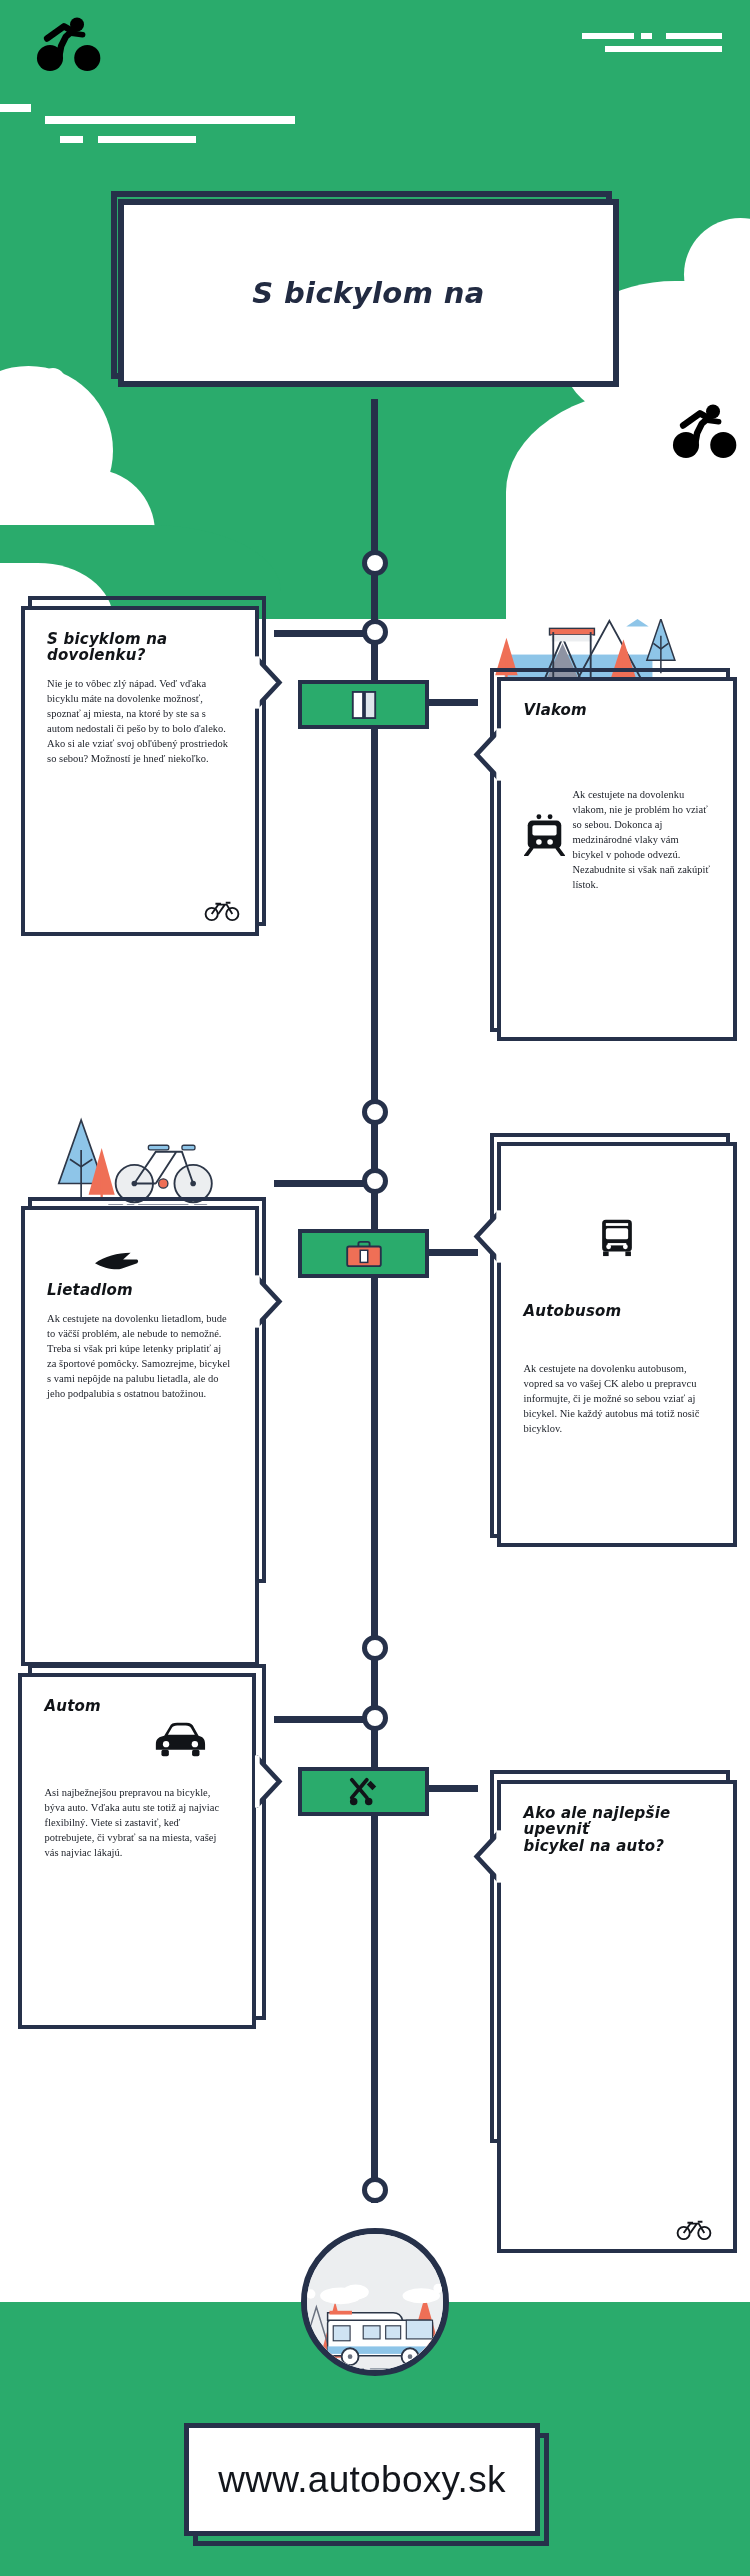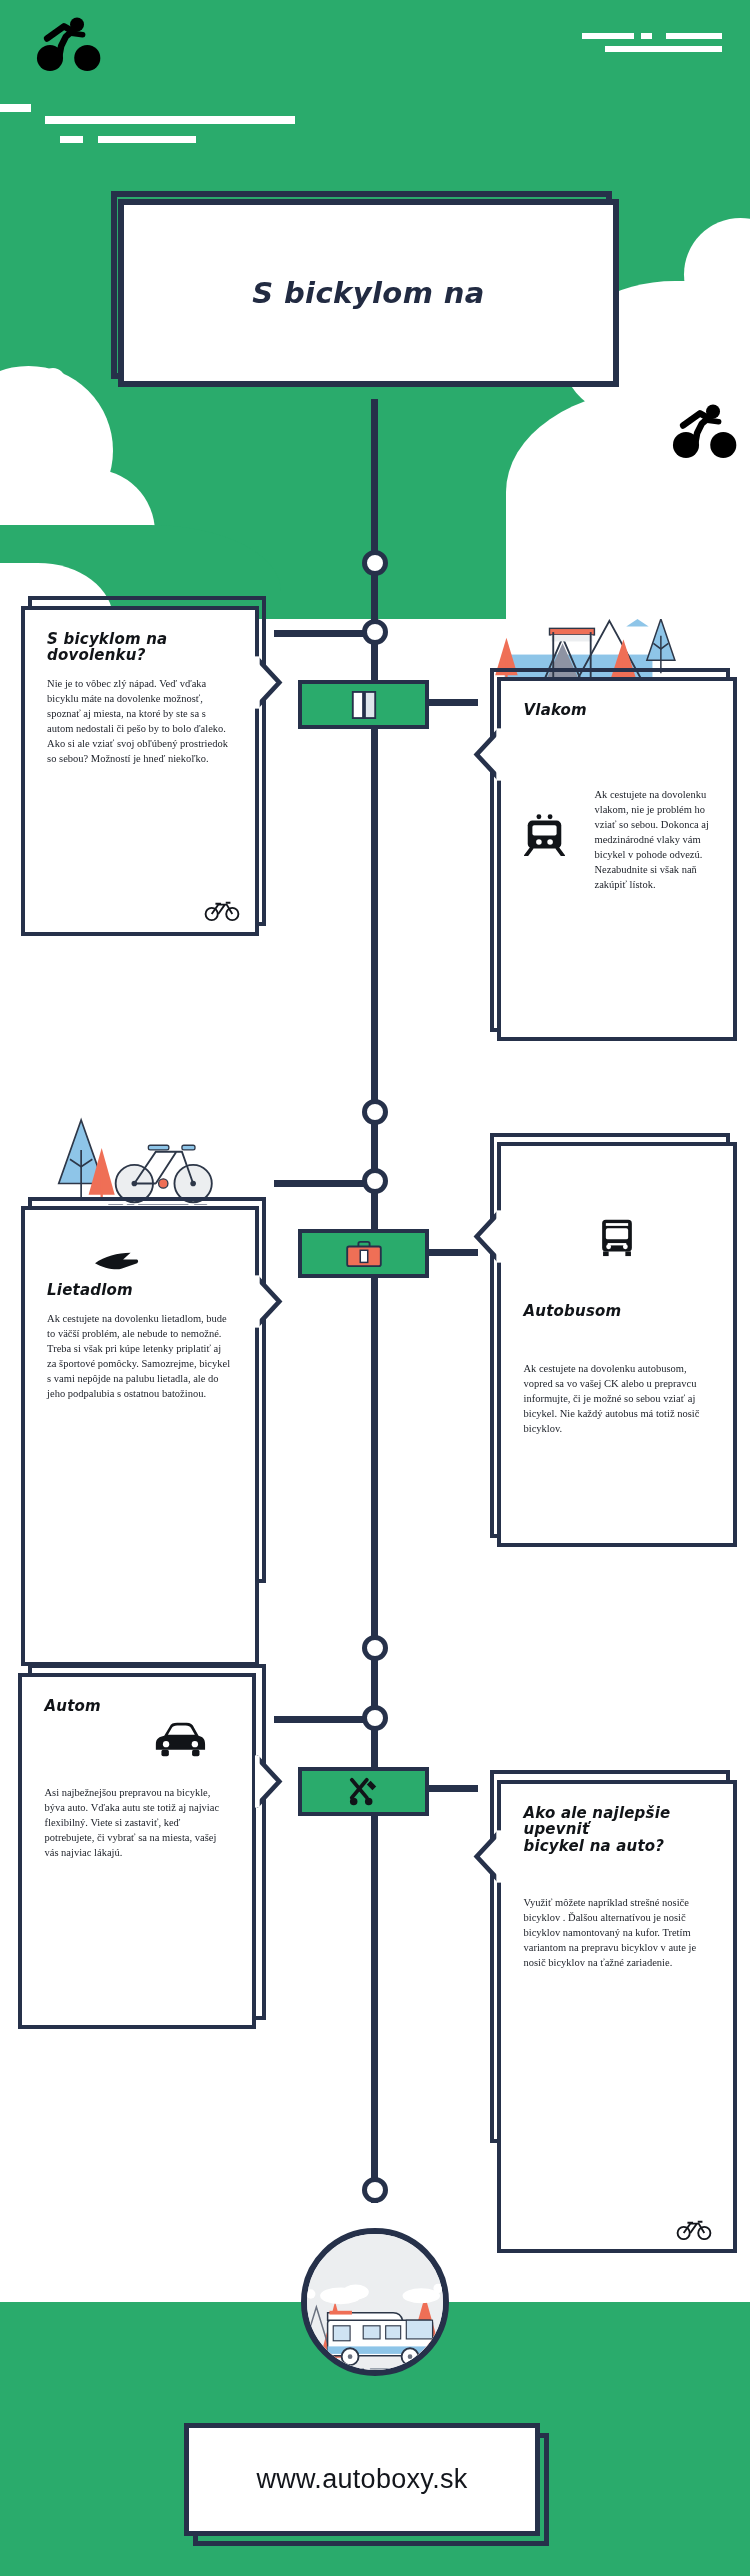--- a/index.html
+++ b/index.html
@@ -173,21 +173,21 @@
     display: flex; align-items: center; justify-content: center;
   }
   .url-box-shadow {
     position: absolute; left: 193px; top: 2433px;
     width: 356px; height: 113px;
     border: 5.6px solid #26314a;
     z-index: 5;
   }
   .url-text {
     font-family: "Liberation Sans", sans-serif;
-    font-size: 27px; color: #13161c; letter-spacing: 0.3px;
+    font-size: 37px; color: #13161c; letter-spacing: 0.3px;
   }
 
   
   .bottom-circle {
     position: absolute; left: 301px; top: 2228px;
     width: 148px; height: 148px; border-radius: 50%;
     background: #eceef0;
     border: 6.6px solid #26314a;
     overflow: hidden;
     z-index: 6;
@@ -335,21 +335,21 @@
       <line x1="160" y1="72" x2="176" y2="72"></line>
       <line x1="182" y1="74" x2="196" y2="74"></line>
     </g>
   </svg>
 </div>
 
 <div class="card-shadow" style="left:490px; top:668px; width:240px; height:364px;"></div>
 <div class="card" style="left:497px; top:677px; width:240px; height:364px;">
   <div class="card-inner">
     <div class="card-title" style="margin-bottom:70px;">Vlakom</div>
-    <div style="display:flex; gap:30px; align-items:flex-start;">
+    <div style="display:flex; gap:8px; align-items:flex-start;">
       <div style="flex:0 0 auto; padding-top:24.4px;">
         <svg width="41" height="43" viewBox="0 0 44 46">
           <rect x="4" y="8" width="36" height="30" rx="5" fill="#111418"></rect>
           <rect x="9" y="13" width="26" height="11" rx="2" fill="#ffffff"></rect>
           <circle cx="16" cy="31" r="3" fill="#ffffff"></circle>
           <circle cx="28" cy="31" r="3" fill="#ffffff"></circle>
           <circle cx="16" cy="4" r="2.6" fill="#111418"></circle>
           <circle cx="28" cy="4" r="2.6" fill="#111418"></circle>
           <path d="M8 38 L2 46 M36 38 L42 46" stroke="#111418" stroke-width="4" stroke-linecap="round"></path>
         </svg>
@@ -454,21 +454,20 @@
   <path d="M1 1 L26 28 L1 55" fill="#ffffff" stroke="#26314a" stroke-width="5"></path>
   <rect x="0" y="0" width="5" height="56" fill="#ffffff"></rect>
 </svg>
 
 <div class="card-shadow" style="left:490px; top:1770px; width:240px; height:373px;"></div>
 <div class="card" style="left:497px; top:1780px; width:240px; height:473px;">
   <div class="card-inner">
     <div class="card-title" style="margin-bottom:41px;">
       Ako ale najlepšie<br>upevniť<br>bicykel na auto?
     </div>
-    <div class="card-body">Využiť môžete napríklad strešné nosiče bicyklov . Ďalšou alternatívou je nosič bicyklov namontovaný na kufor. Tretím variantom na prepravu bicyklov v aute je nosič bicyklov na ťažné zariadenie.</div>
     <div style="position:absolute; right:20.6px; bottom:5.6px;">
       <svg width="36" height="22.5" viewBox="0 0 38 24">
         <circle cx="8" cy="16" r="6.5" fill="none" stroke="#13161c" stroke-width="2"></circle>
         <circle cx="30" cy="16" r="6.5" fill="none" stroke="#13161c" stroke-width="2"></circle>
         <path d="M8 16 L15 6 L24 6 L30 16 M15 16 L22 6" stroke="#13161c" stroke-width="2" fill="none"></path>
         <path d="M12 5 h6 M23 4 h5" stroke="#13161c" stroke-width="2"></path>
       </svg>
     </div>
   </div>
 </div>

